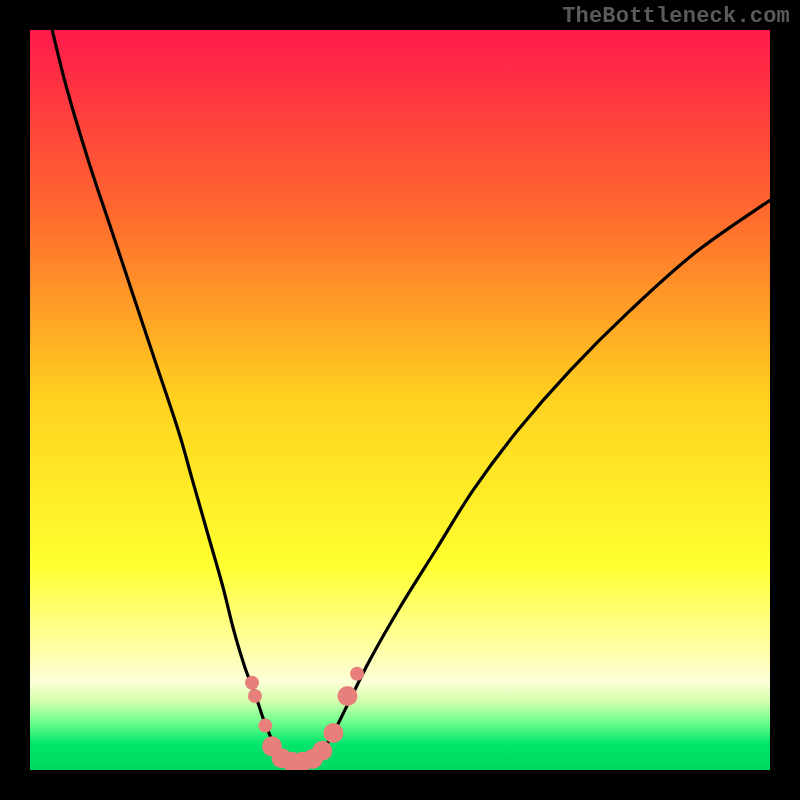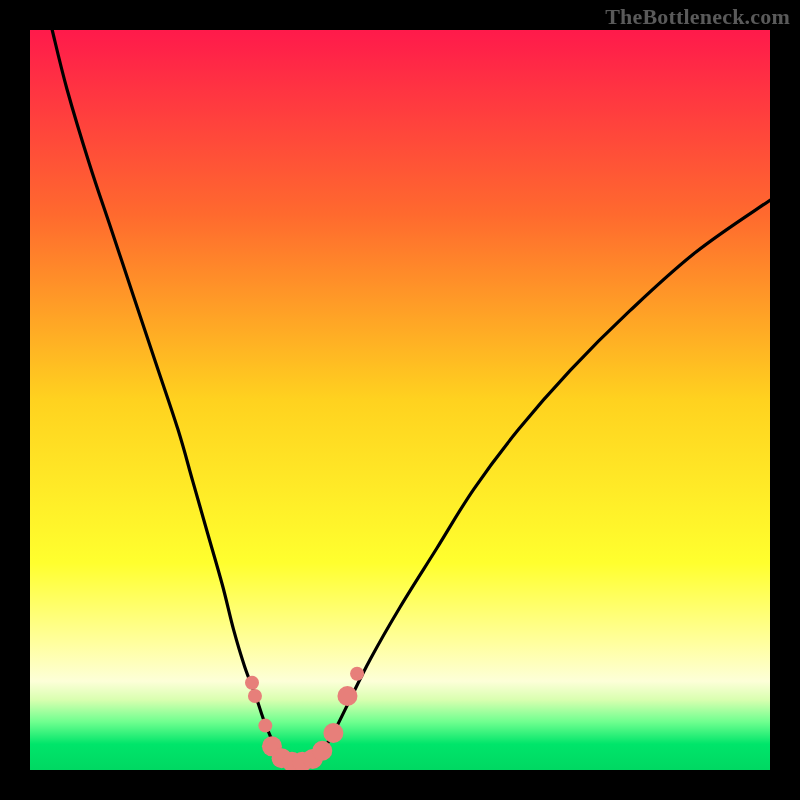--- a/index.html
+++ b/index.html
@@ -36,21 +36,21 @@
     position: absolute;
     inset: 0;
     width: 100%;
     height: 100%;
     pointer-events: none;
   }
   .watermark {
     position: absolute;
     top: 4px;
     right: 10px;
-    font-family: Liberation Serif, serif;
+    font-family: Liberation Mono, monospace;
     font-size: 22px;
     font-weight: 600;
     color: #5a5a5a;
     letter-spacing: 0.2px;
     user-select: none;
   }
   .dot {
     fill: #e77f7a;
   }
 </style>

